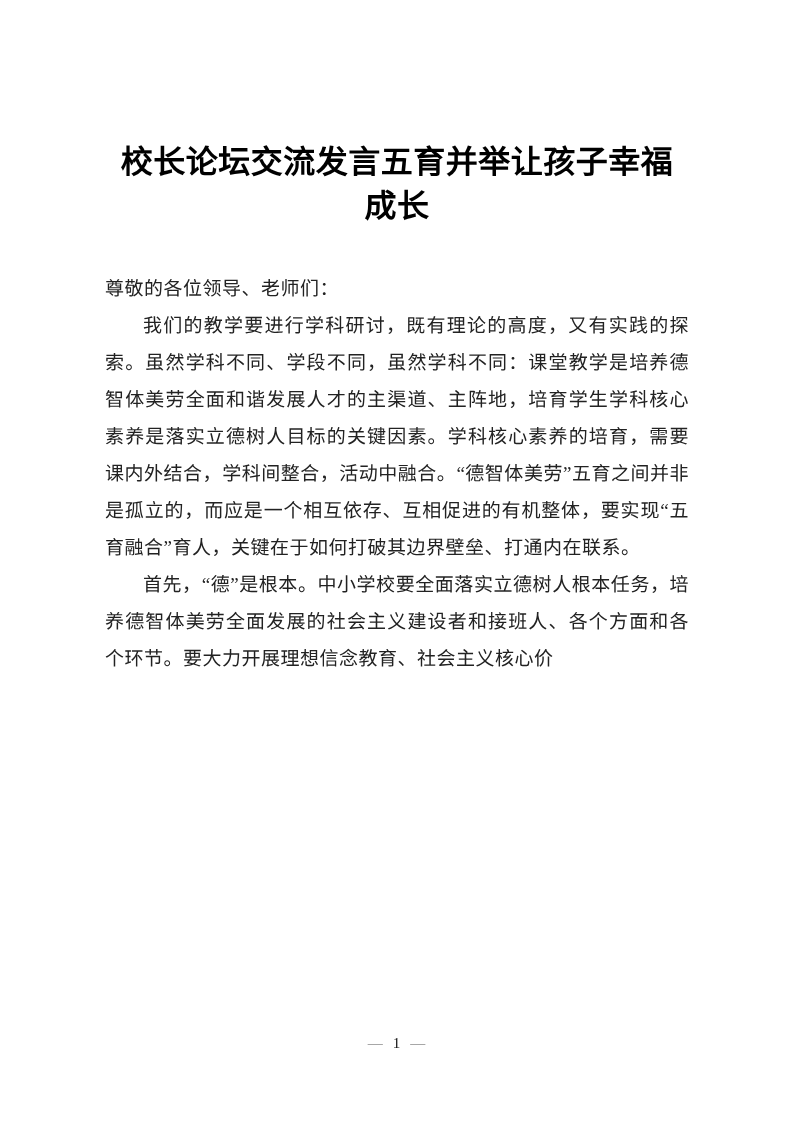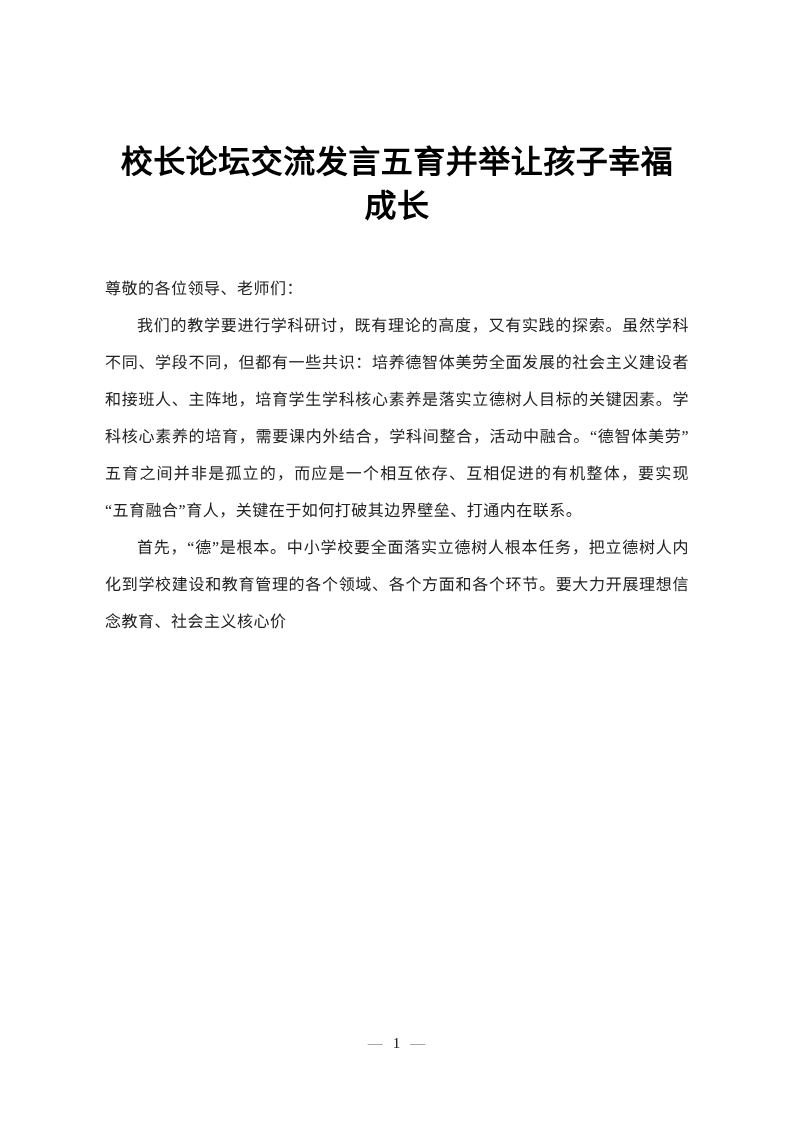--- a/index.html
+++ b/index.html
@@ -28,21 +28,21 @@
     margin: 0 0 42px 0;
     font-size: 32px;
     line-height: 44px;
     font-weight: 700;
     text-align: center;
     color: #000000;
     letter-spacing: 0.5px;
   }
   .para {
     margin: 0;
-    font-size: 16px;
+    font-size: 19px;
     line-height: 37px;
     text-align: justify;
     letter-spacing: 0.5px;
     color: #222222;
   }
   .para.indent { text-indent: 2em; }
   .page-footer {
     position: absolute;
     left: 0;
     right: 0;
@@ -68,23 +68,23 @@
 <div class="page">
 
   <div class="doc-content">
 
     <h1 class="doc-title">校长论坛交流发言五育并举让孩子幸福成长</h1>
 
     <p class="para">尊敬的各位领导、老师们：</p>
 
 
 
-    <p class="para indent">我们的教学要进行学科研讨，既有理论的高度，又有实践的探索。虽然学科不同、学段不同，但都有一些共识：培养德智体美劳全面发展的社会主义建设者和接班人、主阵地，培育学生学科核心素养是落实立德树人目标的关键因素。学科核心素养的培育，需要课内外结合，学科间整合，活动中融合。“德智体美劳”五育之间并非是孤立的，而应是一个相互依存、互相促进的有机整体，要实现“五育融合”育人，关键在于如何打破其边界壁垒、打通内在联系。</p>
+    <p class="para indent">我们的教学要进行学科研讨，既有理论的高度，又有实践的探索。虽然学科不同、学段不同，虽然学科不同：课堂教学是培养德智体美劳全面和谐发展人才的主渠道、主阵地，培育学生学科核心素养是落实立德树人目标的关键因素。学科核心素养的培育，需要课内外结合，学科间整合，活动中融合。“德智体美劳”五育之间并非是孤立的，而应是一个相互依存、互相促进的有机整体，要实现“五育融合”育人，关键在于如何打破其边界壁垒、打通内在联系。</p>
 
-    <p class="para indent">首先，“德”是根本。中小学校要全面落实立德树人根本任务，把立德树人内化到学校建设和教育管理的各个领域、各个方面和各个环节。要大力开展理想信念教育、社会主义核心价</p>
+    <p class="para indent">首先，“德”是根本。中小学校要全面落实立德树人根本任务，培养德智体美劳全面发展的社会主义建设者和接班人、各个方面和各个环节。要大力开展理想信念教育、社会主义核心价</p>
 
   </div>
 
   <div class="page-footer">
     <span class="dash">—</span><span class="num">1</span><span class="dash">—</span>
   </div>
 
 </div>
 
 </body></html>

